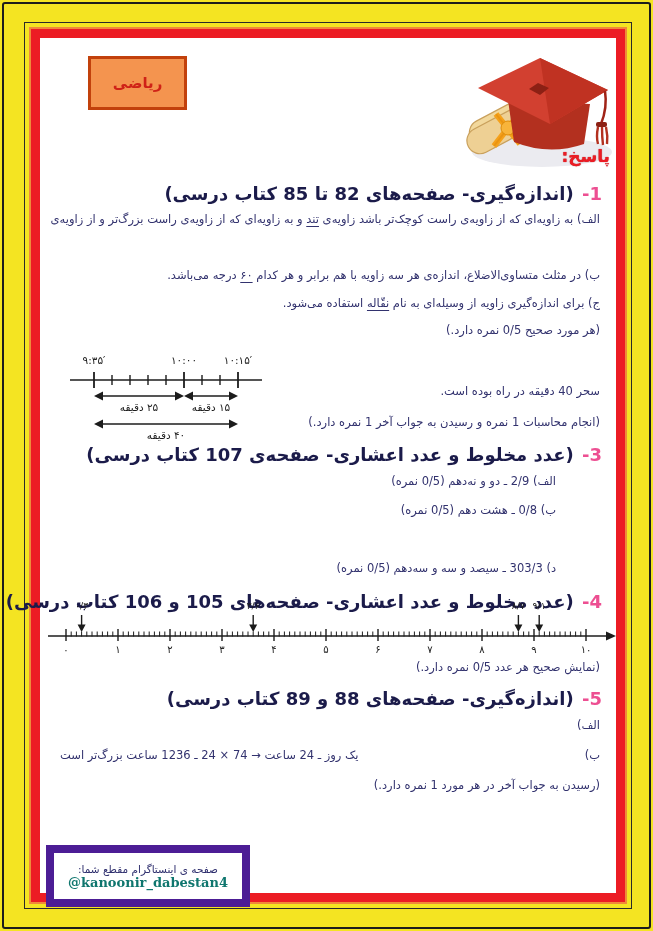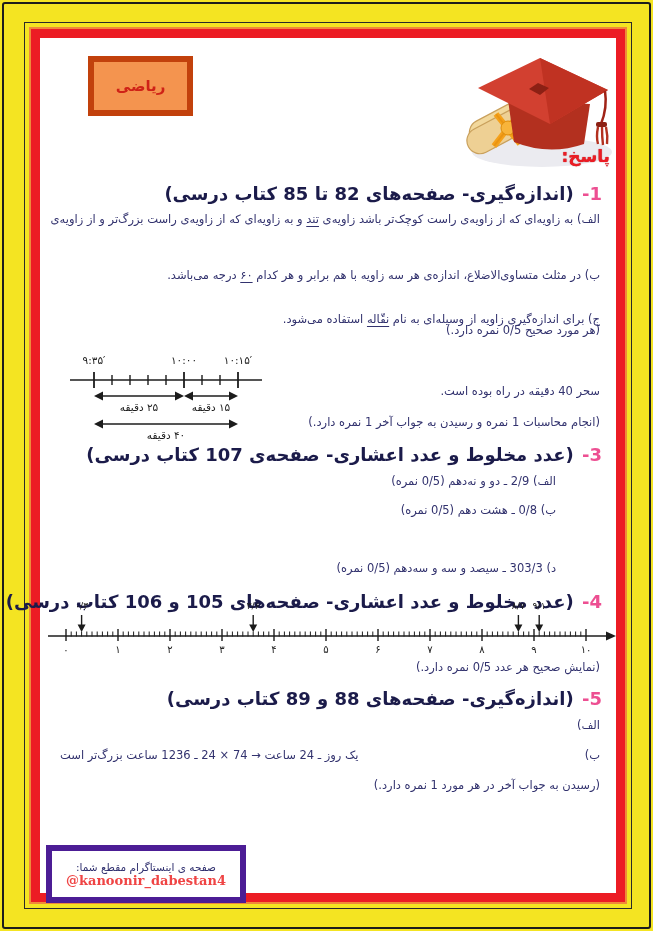--- a/index.html
+++ b/index.html
@@ -12,21 +12,21 @@
   .outer-line{position:absolute;left:2px;top:2px;right:2px;bottom:2px;border:2px solid #1c1c1c;border-radius:3px;}
   .inner-line{position:absolute;left:24px;top:22px;right:21px;bottom:22px;border:1px solid #2a2a2a;}
   .red-frame{
     position:absolute;left:31px;top:29px;right:28px;bottom:29px;
     border:9px solid #ec1c24;outline:2px solid #ef8a3a;background:#ffffff;
   }
   .content{position:absolute;left:42px;top:40px;width:572px;height:848px;direction:rtl;}
 
   .subject-badge{
     position:absolute;left:46px;top:16px;width:93px;height:48px;
-    background:#f4944f;border:6px solid #c2410c;
+    background:#f4944f;border:3px solid #c2410c;
     display:flex;align-items:center;justify-content:center;
   }
   .subject-badge span{color:#cf2217;font-weight:bold;font-size:15px;}
 
   .cap{position:absolute;left:408px;top:12px;}
 
   .answer-heading{
     position:absolute;right:4px;top:106px;
     color:#ec1c24;font-weight:bold;font-size:17px;
     text-shadow:0 0 1px #a8151b;
@@ -41,25 +41,25 @@
   .eqline{
     position:absolute;right:14px;left:18px;display:flex;
     justify-content:space-between;font-size:11.5px;color:#32326e;white-space:nowrap;
   }
 
   .timeline-wrap{position:absolute;left:14px;top:310px;}
   .numberline-wrap{position:absolute;left:-2px;top:556px;}
 
   .footer-box{
     position:absolute;left:4px;top:805px;width:188px;height:46px;
-    border:6px solid #4c1d95;background:#ffffff;
+    border:8px solid #4c1d95;background:#ffffff;
     display:flex;flex-direction:column;align-items:center;justify-content:center;
   }
   .footer-box .f1{font-size:10.5px;color:#2f2f6e;}
-  .footer-box .f2{font-size:13px;font-weight:bold;color:#ef4444;font-family:"DejaVu Serif",serif;direction:ltr;}
+  .footer-box .f2{font-size:13px;font-weight:bold;color:#0f766e;font-family:"DejaVu Serif",serif;direction:ltr;}
 </style>
 </head>
 <body>
 
 <div class="outer-line"></div>
 <div class="inner-line"></div>
 <div class="red-frame"></div>
 
 <div class="content">
 
@@ -93,21 +93,21 @@
   <div class="hline" style="top:143px">
     <span class="num">1-</span>
     <span>(اندازه‌گیری- صفحه‌های 82 تا 85 کتاب درسی)</span>
   </div>
   <div class="line" style="top:172px">
     <span>الف) به زاویه‌ای که از زاویه‌ی راست کوچک‌تر باشد زاویه‌ی </span><span class="u">تند</span><span> و به زاویه‌ای که از زاویه‌ی راست بزرگ‌تر و از زاویه‌ی</span>
   </div>
   <div class="line" style="top:228px">
     <span>ب) در مثلث متساوی‌الاضلاع، اندازه‌ی هر سه زاویه با هم برابر و هر کدام </span><span class="u">۶۰</span><span> درجه می‌باشد.</span>
   </div>
-  <div class="line" style="top:272px">
+  <div class="line" style="top:256px">
     <span>ج) برای اندازه‌گیری زاویه از وسیله‌ای به نام </span><span class="u">نقّاله</span><span> استفاده می‌شود.</span>
   </div>
   <div class="line" style="top:283px">(هر مورد صحیح 0/5 نمره دارد.)</div>
 
   <div class="timeline-wrap">
     <svg id="timeline-svg" width="214" height="96" viewBox="0 0 214 96">
         <text x="38" y="14" font-size="10.5" text-anchor="middle" fill="#1c1c1c" font-family="DejaVu Sans, sans-serif">۹:۳۵′</text>
         <text x="128" y="14" font-size="10.5" text-anchor="middle" fill="#1c1c1c" font-family="DejaVu Sans, sans-serif">۱۰:۰۰</text>
         <text x="182" y="14" font-size="10.5" text-anchor="middle" fill="#1c1c1c" font-family="DejaVu Sans, sans-serif">۱۰:۱۵′</text>
         <line x1="14" y1="30" x2="206" y2="30" stroke="#1c1c1c" stroke-width="1.6"></line>

